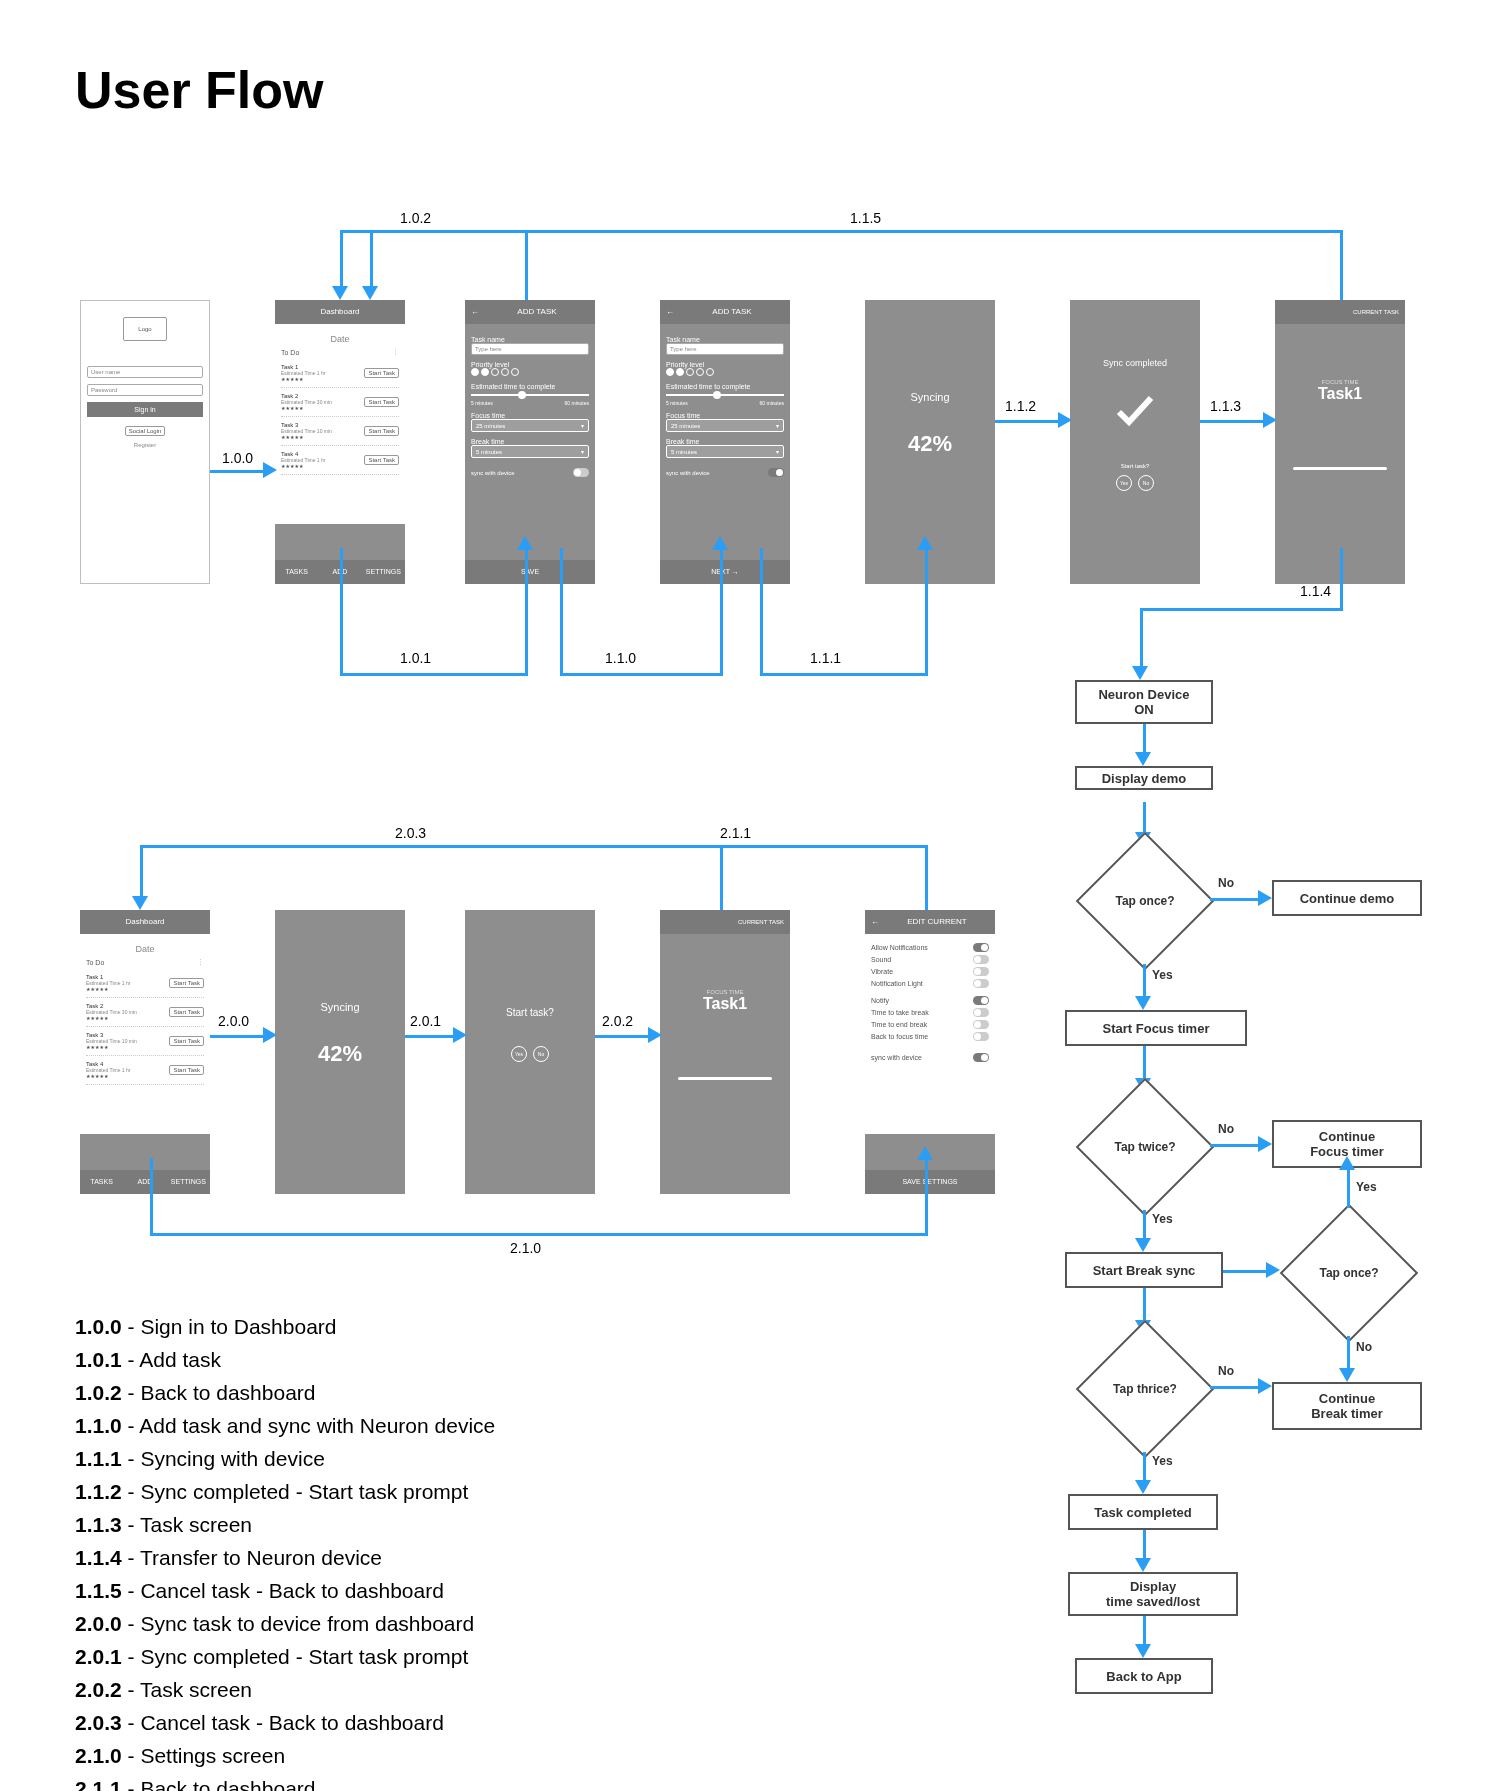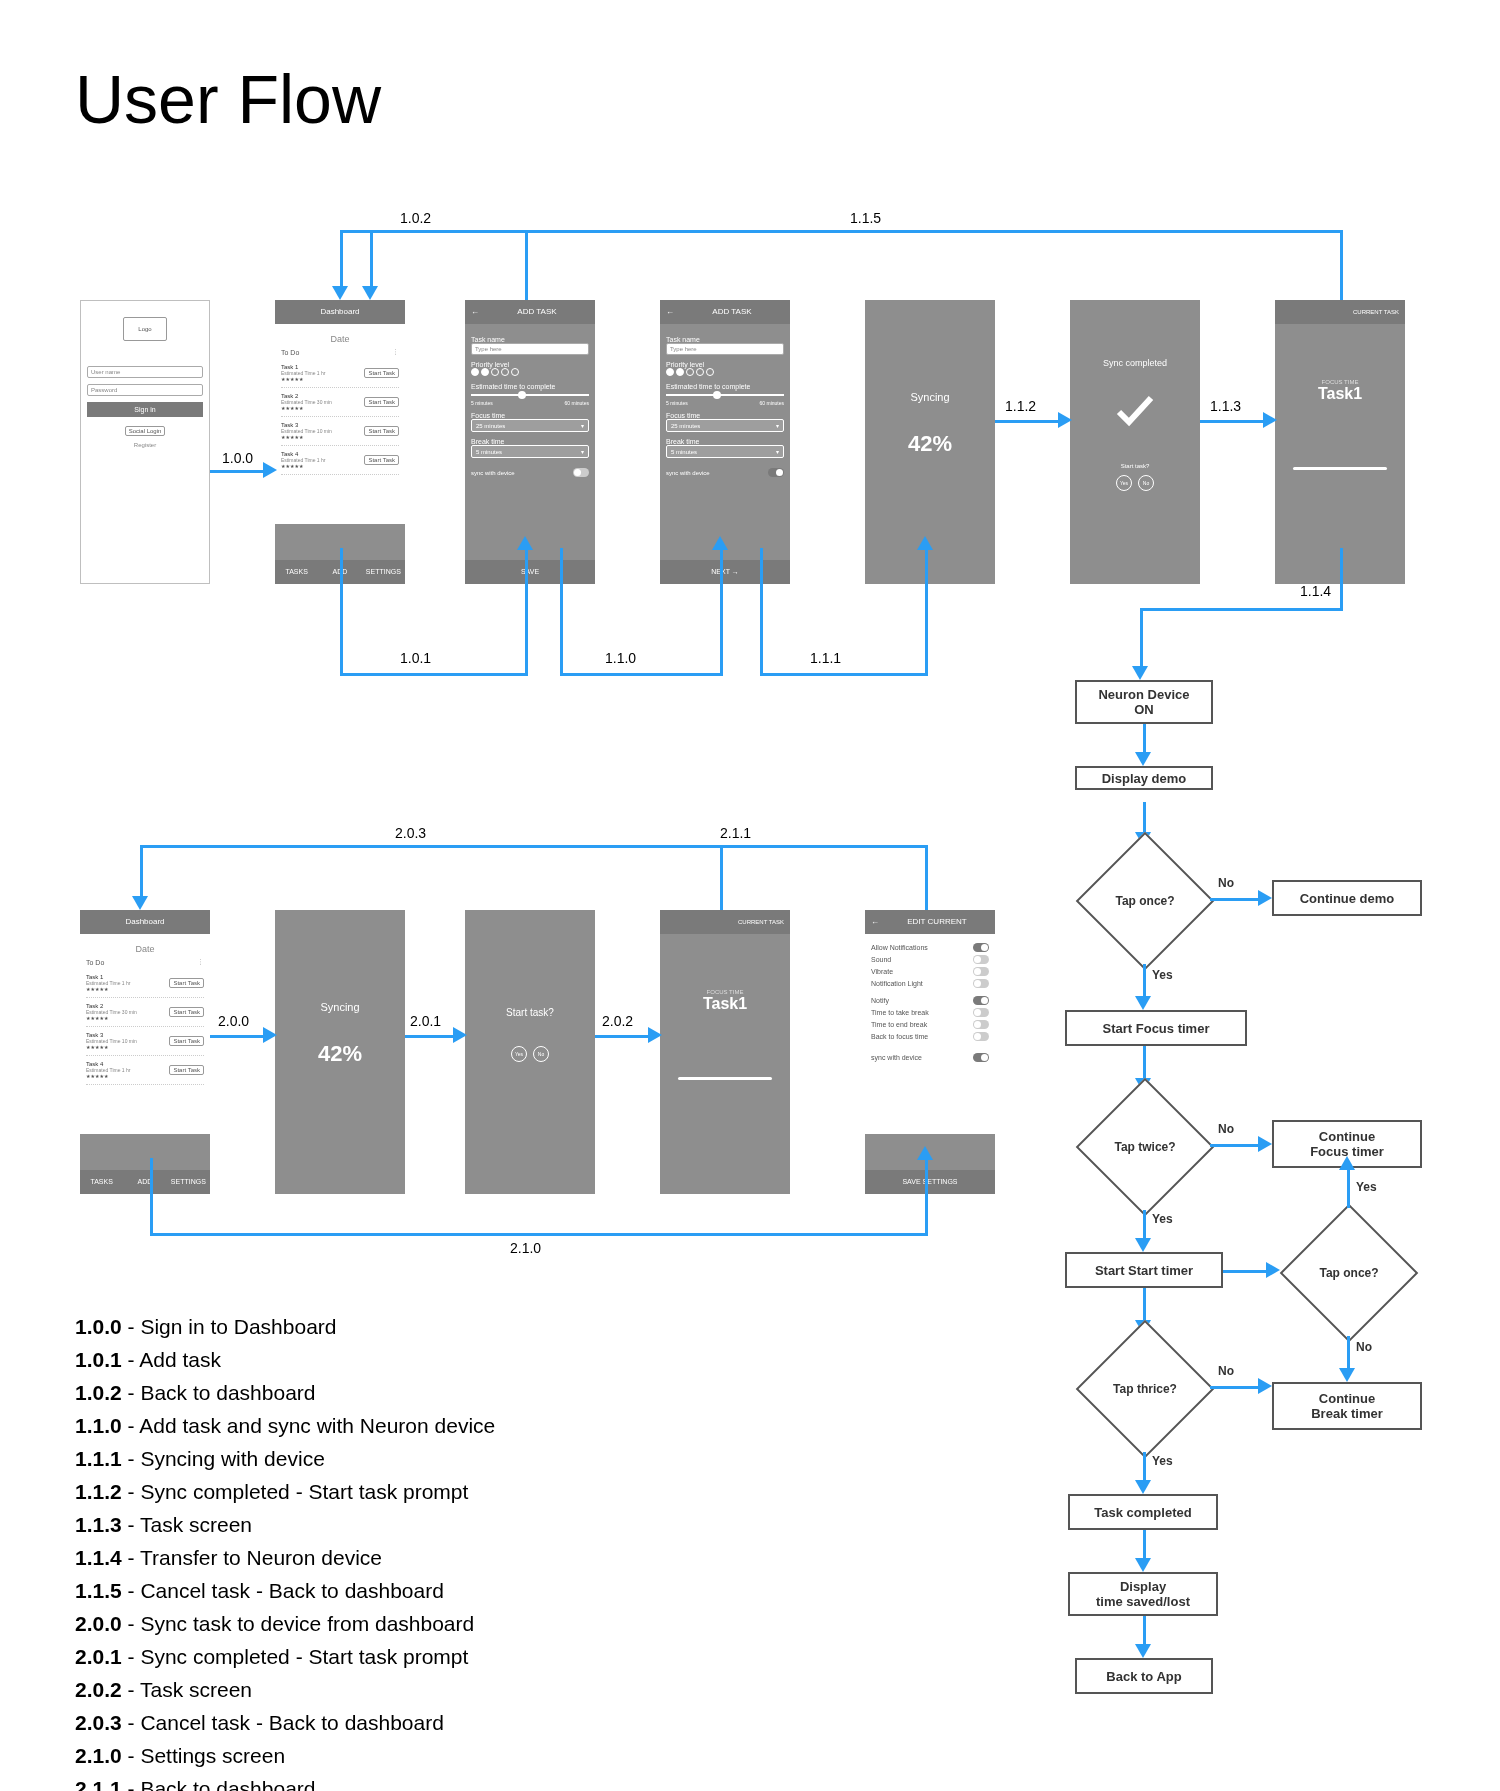--- a/index.html
+++ b/index.html
@@ -1,18 +1,18 @@
 <!DOCTYPE html>
 <html><head>
 <meta charset="utf-8">
 <style>
   html,body{margin:0;padding:0;background:#fff;font-family:Arial,Helvetica,sans-serif;color:#000}
   #stage{position:relative;width:1500px;height:1791px;margin:0 auto;background:#fff}
   .abs{position:absolute}
-  .title{font-size:68px;font-weight:400}
+  .title{font-size:52px;font-weight:700}
   
   .h{position:absolute;height:3px;background:#2a9df4}
   .v{position:absolute;width:3px;background:#2a9df4}
   .ah-r{position:absolute;width:0;height:0;border-top:8px solid transparent;border-bottom:8px solid transparent;border-left:14px solid #2a9df4}
   .ah-d{position:absolute;width:0;height:0;border-left:8px solid transparent;border-right:8px solid transparent;border-top:14px solid #2a9df4}
   .ah-u{position:absolute;width:0;height:0;border-left:8px solid transparent;border-right:8px solid transparent;border-bottom:14px solid #2a9df4}
   .lbl{position:absolute;font-size:14px;color:#000}
   .legend{position:absolute;font-size:21px;line-height:33px}
   .legend b{font-weight:900}
   
@@ -467,21 +467,21 @@
     <div class="ah-r" style="left:1258px;top:1136px"></div>
 <div class="dlab" style="left:1218px;top:1122px">No</div>
 
 <div class="fbox" style="left:1272px;top:1120px;width:150px;height:48px;white-space:pre-line">Continue
 Focus timer</div>
 
 <div class="v" style="left:1143px;top:1210px;height:30px"></div>
     <div class="ah-d" style="left:1135px;top:1238px"></div>
 <div class="dlab" style="left:1152px;top:1212px">Yes</div>
 
-<div class="fbox" style="left:1065px;top:1252px;width:158px;height:36px">Start Start timer</div>
+<div class="fbox" style="left:1065px;top:1252px;width:158px;height:36px">Start Break sync</div>
 
 <div class="h" style="left:1223px;top:1270px;width:45px"></div>
     <div class="ah-r" style="left:1266px;top:1262px"></div>
 <div class="diamond" style="left:1300px;top:1224px">
       <span>Tap once?</span>
     </div>
 
 <div class="v" style="left:1347px;top:1168px;height:40px"></div>
     <div class="ah-u" style="left:1339px;top:1156px"></div>
 <div class="dlab" style="left:1356px;top:1180px">Yes</div>
@@ -504,21 +504,21 @@
 Break timer</div>
 
 <div class="v" style="left:1143px;top:1452px;height:30px"></div>
     <div class="ah-d" style="left:1135px;top:1480px"></div>
 <div class="dlab" style="left:1152px;top:1454px">Yes</div>
 
 <div class="fbox" style="left:1068px;top:1494px;width:150px;height:36px">Task completed</div>
 <div class="v" style="left:1143px;top:1530px;height:30px"></div>
     <div class="ah-d" style="left:1135px;top:1558px"></div>
 
-<div class="fbox" style="left:1068px;top:1572px;width:150px;height:44px;white-space:pre-line">Display
+<div class="fbox" style="left:1068px;top:1572px;width:170px;height:44px;white-space:pre-line">Display
 time saved/lost</div>
 <div class="v" style="left:1143px;top:1616px;height:30px"></div>
     <div class="ah-d" style="left:1135px;top:1644px"></div>
 
 <div class="fbox" style="left:1075px;top:1658px;width:138px;height:36px">Back to App</div>
 
 <div class="legend" style="left:75px;top:1310px;width:700px" id="legend">
       <div><b>1.0.0</b> - Sign in to Dashboard</div>
       <div><b>1.0.1</b> - Add task</div>
       <div><b>1.0.2</b> - Back to dashboard</div>

